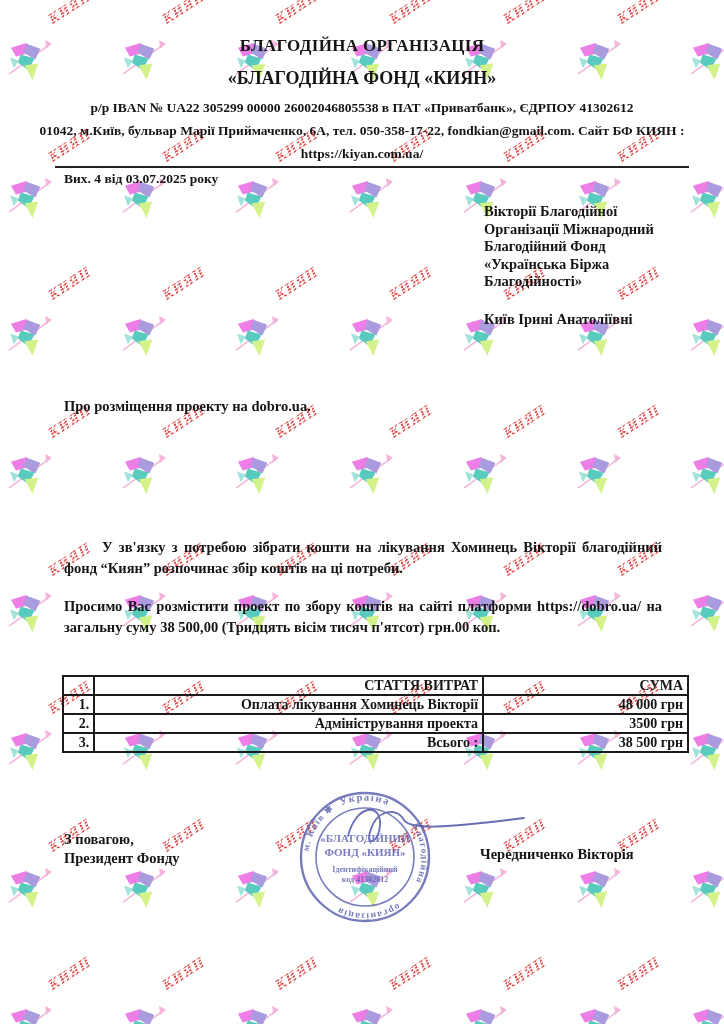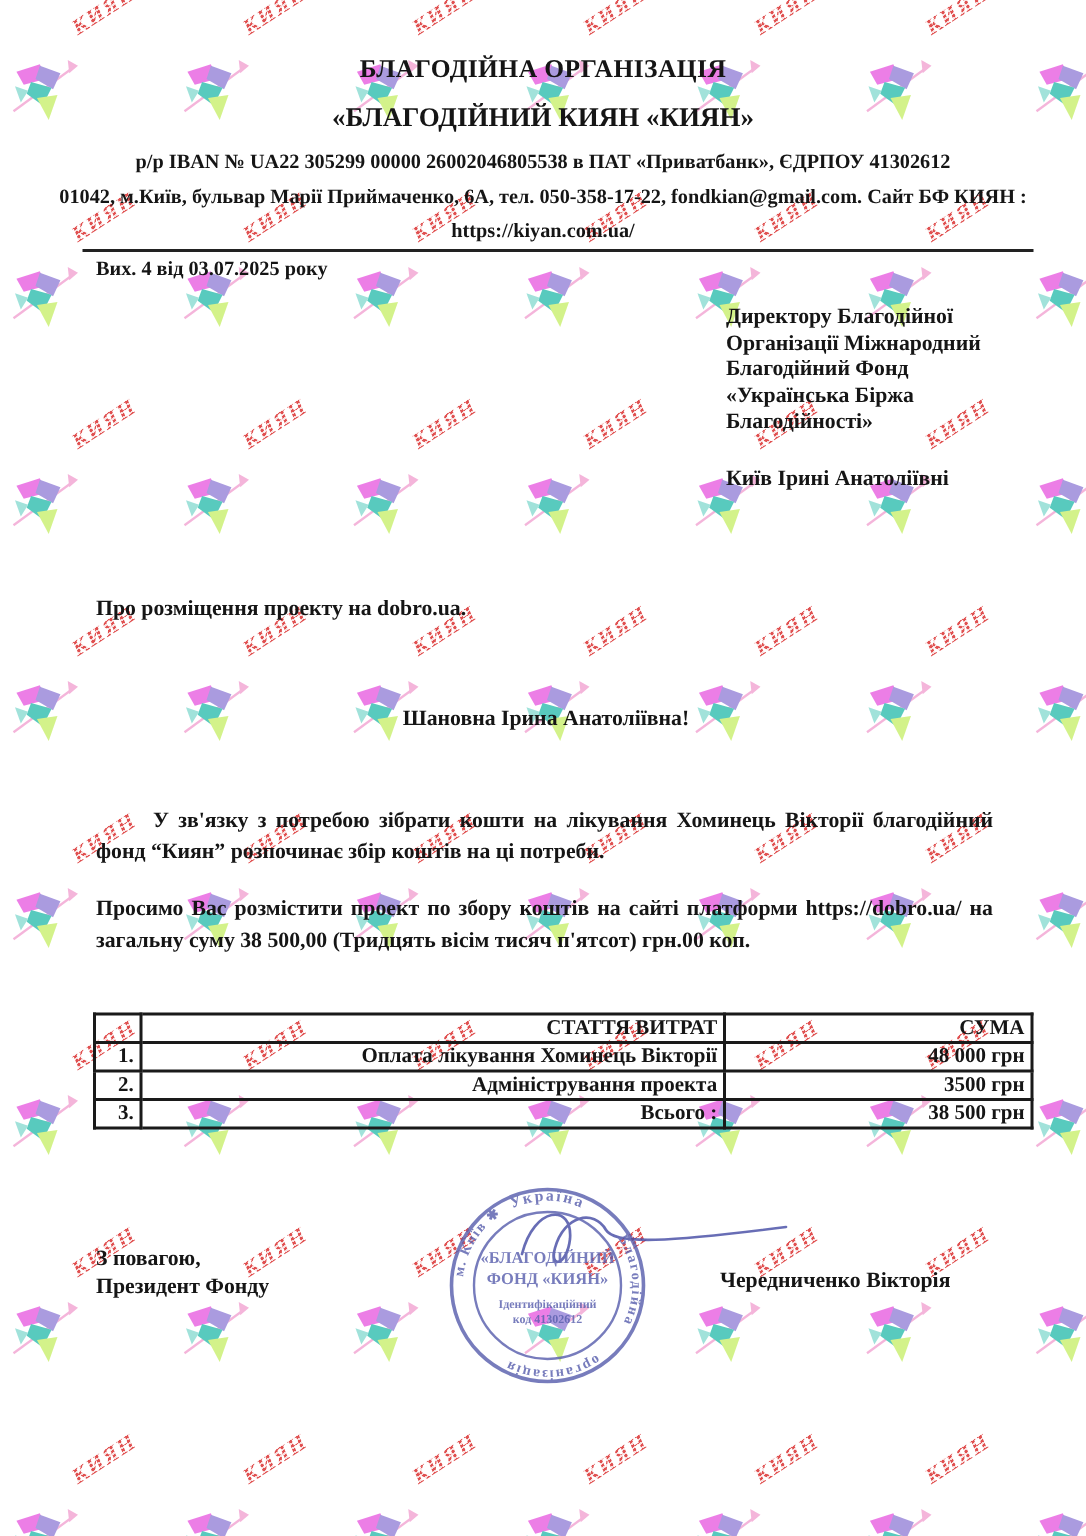--- a/index.html
+++ b/index.html
@@ -729,38 +729,37 @@
         <polygon points="2,20 11,23 6,31" fill="#8adbd2"></polygon>
         <polygon points="17,28 31,26 25,43" fill="#c9ef6e"></polygon>
       </svg>
 
     </div>
     </div>
 
   <div class="content">
 
     <div class="abs centered title1">БЛАГОДІЙНА ОРГАНІЗАЦІЯ</div>
-    <div class="abs centered title2">«БЛАГОДІЙНИЙ КИЯН «КИЯН»</div>
+    <div class="abs centered title2">«БЛАГОДІЙНА ФОНД «КИЯН»</div>
     <div class="abs centered bank">р/р IBAN № UA22 305299 00000 26002046805538  в ПАТ «Приватбанк», ЄДРПОУ 41302612</div>
     <div class="abs centered addr">01042, м.Київ, бульвар Марії Приймаченко, 6А, тел. 050-358-17-22, fondkian@gmail.com. Сайт БФ КИЯН :</div>
     <div class="abs centered web">https://kiyan.com.ua/</div>
     <div class="abs hr"></div>
     <div class="abs ref">Вих. 4  від 03.07.2025 року</div>
 
     <div class="abs recipient">
-      <div>Директору Благодійної</div>
+      <div>Вікторії Благодійної</div>
       <div>Організації Міжнародний</div>
       <div>Благодійний Фонд</div>
       <div>«Українська Біржа</div>
       <div>Благодійності»</div>
     </div>
     <div class="abs recipient-person">Київ Ірині Анатоліївні</div>
 
     <div class="abs subject">Про розміщення проекту на dobro.ua.</div>
-    <div class="abs salutation">Шановна Ірина Анатоліївна!</div>
 
     <div class="abs para para1">У зв'язку з потребою зібрати кошти на лікування Хоминець Вікторії благодійний фонд “Киян” розпочинає збір коштів на ці потреби.</div>
     <div class="abs para para2">Просимо Вас розмістити проект по збору коштів на сайті платформи  https://dobro.ua/  на загальну суму 38 500,00 (Тридцять вісім тисяч п'ятсот) грн.00 коп.</div>
 
     <table class="abs costs">
       <thead>
         <tr>
           <th class="col-num"></th>
           <th class="col-item">СТАТТЯ ВИТРАТ</th>
           <th class="col-sum">СУМА</th>

